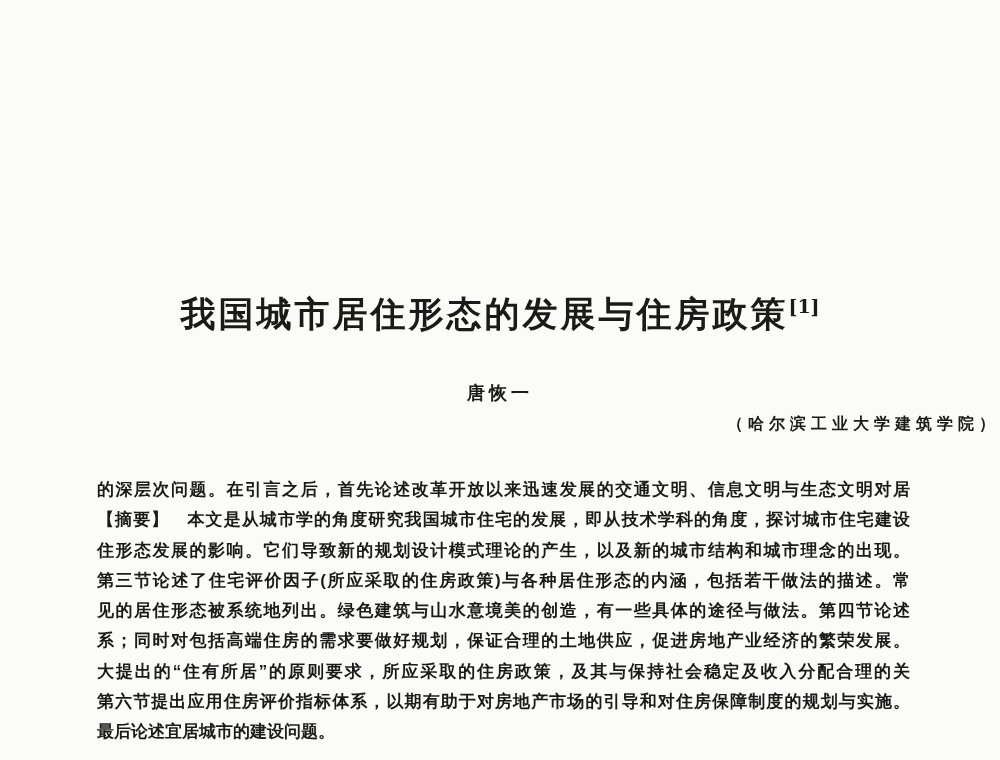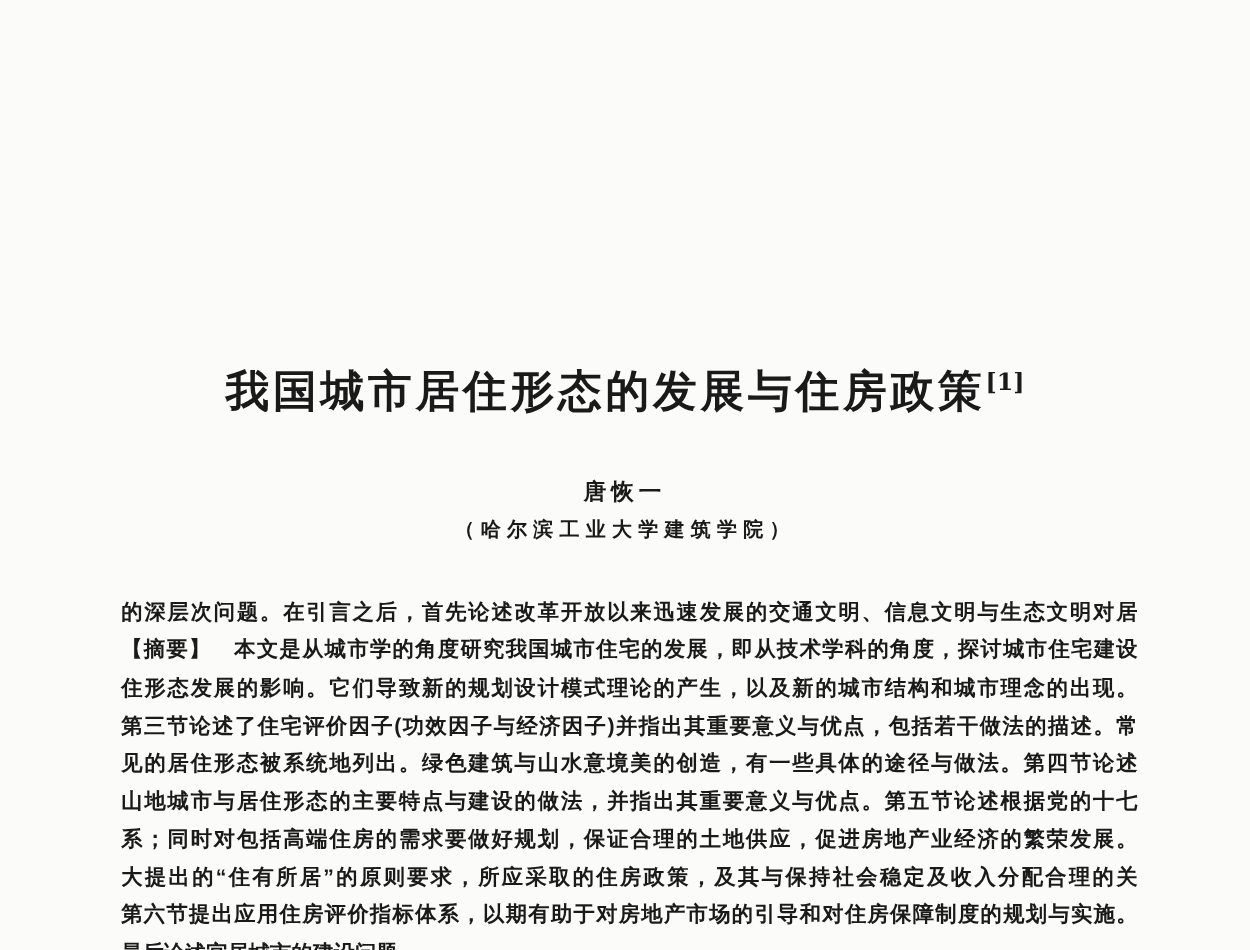--- a/index.html
+++ b/index.html
@@ -52,21 +52,21 @@
     text-align: center;
     font-size: 18px;
     font-weight: 700;
     letter-spacing: 4px;
   }
   .affiliation {
     position: absolute;
     top: 382px;
     left: 0;
     width: 100%;
-    text-align: center;
+    text-align: right;
     font-size: 16px;
     font-weight: 700;
     letter-spacing: 5px;
   }
   .abstract {
     position: absolute;
     top: 443px;
     left: 97px;
     width: 813px;
     font-family: "Liberation Sans", "DejaVu Sans", sans-serif;
@@ -92,22 +92,21 @@
   <h1 class="title"><span>我国城市居住形态的发展与住房政策</span><sup>[1]</sup></h1>
 
   <div class="author">唐恢一</div>
 
   <div class="affiliation">（哈尔滨工业大学建筑学院）</div>
 
   <div class="abstract">
     <div class="line">的深层次问题。在引言之后，首先论述改革开放以来迅速发展的交通文明、信息文明与生态文明对居</div>
     <div class="line">【摘要】　本文是从城市学的角度研究我国城市住宅的发展，即从技术学科的角度，探讨城市住宅建设</div>
     <div class="line">住形态发展的影响。它们导致新的规划设计模式理论的产生，以及新的城市结构和城市理念的出现。</div>
-    <div class="line">第三节论述了住宅评价因子(功效因子与经济因子)并指出其重要意义与优点，包括若干做法的描述。常</div>
+    <div class="line">第三节论述了住宅评价因子(所应采取的住房政策)与各种居住形态的内涵，包括若干做法的描述。常</div>
     <div class="line">见的居住形态被系统地列出。绿色建筑与山水意境美的创造，有一些具体的途径与做法。第四节论述</div>
-    <div class="line">山地城市与居住形态的主要特点与建设的做法，并指出其重要意义与优点。第五节论述根据党的十七</div>
     <div class="line">系；同时对包括高端住房的需求要做好规划，保证合理的土地供应，促进房地产业经济的繁荣发展。</div>
     <div class="line">大提出的“住有所居”的原则要求，所应采取的住房政策，及其与保持社会稳定及收入分配合理的关</div>
     <div class="line">第六节提出应用住房评价指标体系，以期有助于对房地产市场的引导和对住房保障制度的规划与实施。</div>
     <div class="line last">最后论述宜居城市的建设问题。</div>
   </div>
 
 </div>
 
 </body></html>

